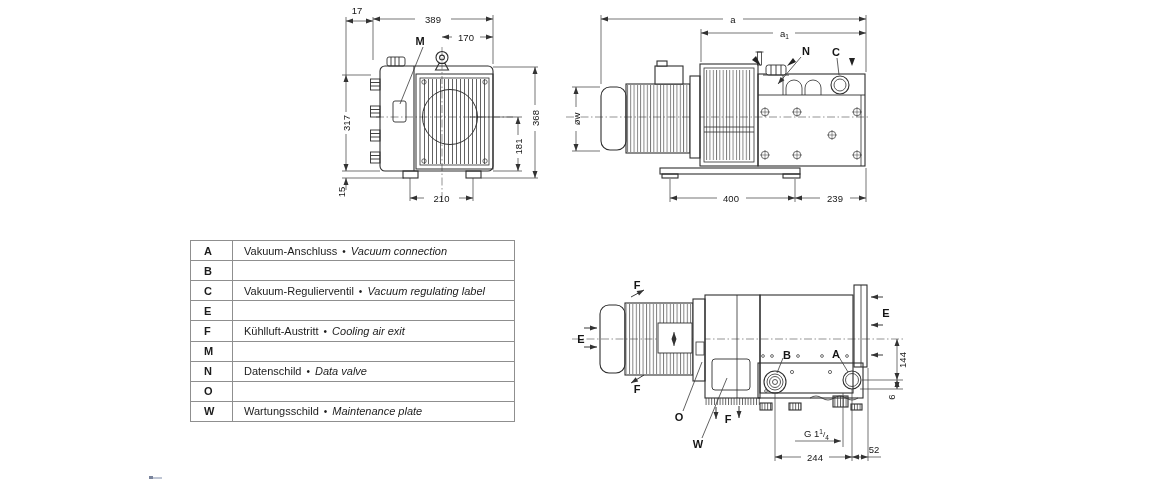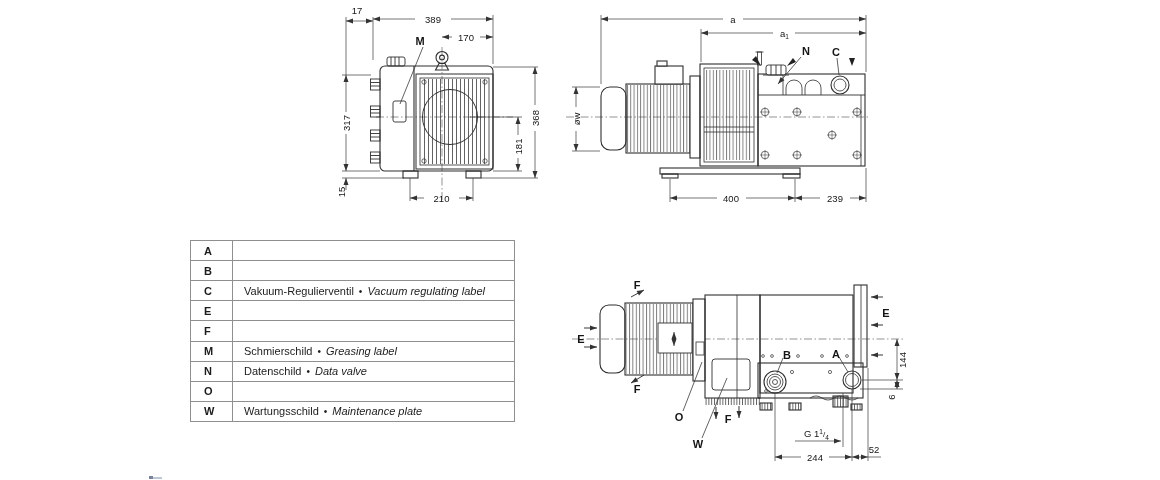--- a/index.html
+++ b/index.html
@@ -391,37 +391,38 @@
     <text class="dimtxt" x="902" y="360" text-anchor="middle" dominant-baseline="central" transform="rotate(-90 902 360)">144</text>
     <text class="dimtxt" x="891" y="397" text-anchor="middle" dominant-baseline="central" transform="rotate(-90 891 397)">6</text>
     <text class="dimtxt" x="804" y="437"><tspan>G 1</tspan><tspan font-size="6.5" dy="-3">1</tspan><tspan font-size="8" dy="3">/</tspan><tspan font-size="6.5" dy="2.5">4</tspan></text>
     <text class="dimtxt" x="815" y="457" text-anchor="middle" dominant-baseline="central">244</text>
     <text class="dimtxt" x="874" y="453" text-anchor="middle">52</text>
   </svg>
 
   <div id="legend">
     <div class="lrow">
       <div class="lkey">A</div>
+      <div class="ltext"><span class="de">Vakuum-Anschluss</span><span class="bullet">•</span><span class="en">Vacuum connection</span></div>
     </div>
     <div class="lrow">
       <div class="lkey">B</div>
     </div>
     <div class="lrow">
       <div class="lkey">C</div>
       <div class="ltext"><span class="de">Vakuum-Regulierventil</span><span class="bullet">•</span><span class="en">Vacuum regulating label</span></div>
     </div>
     <div class="lrow">
       <div class="lkey">E</div>
     </div>
     <div class="lrow">
       <div class="lkey">F</div>
+      <div class="ltext"><span class="de">Kühlluft-Austritt</span><span class="bullet">•</span><span class="en">Cooling air exit</span></div>
     </div>
     <div class="lrow">
       <div class="lkey">M</div>
-      <div class="ltext"><span class="de">Schmierschild</span><span class="bullet">•</span><span class="en">Greasing label</span></div>
     </div>
     <div class="lrow">
       <div class="lkey">N</div>
       <div class="ltext"><span class="de">Datenschild</span><span class="bullet">•</span><span class="en">Data valve</span></div>
     </div>
     <div class="lrow">
       <div class="lkey">O</div>
     </div>
     <div class="lrow">
       <div class="lkey">W</div>

